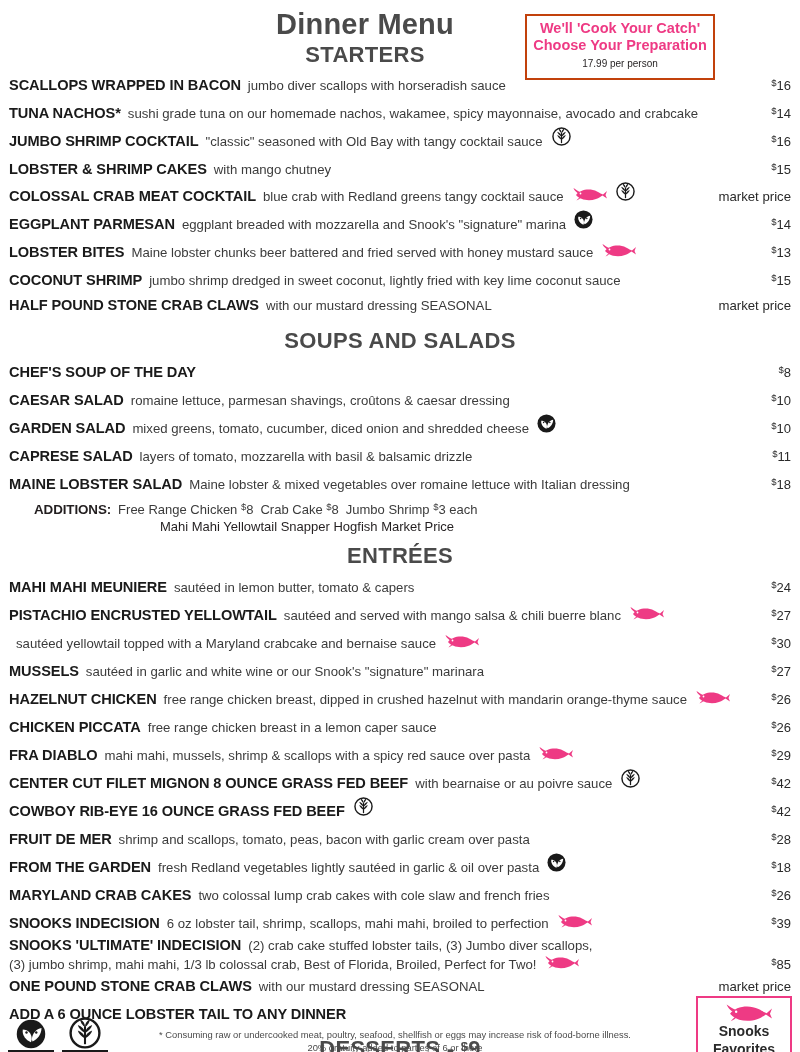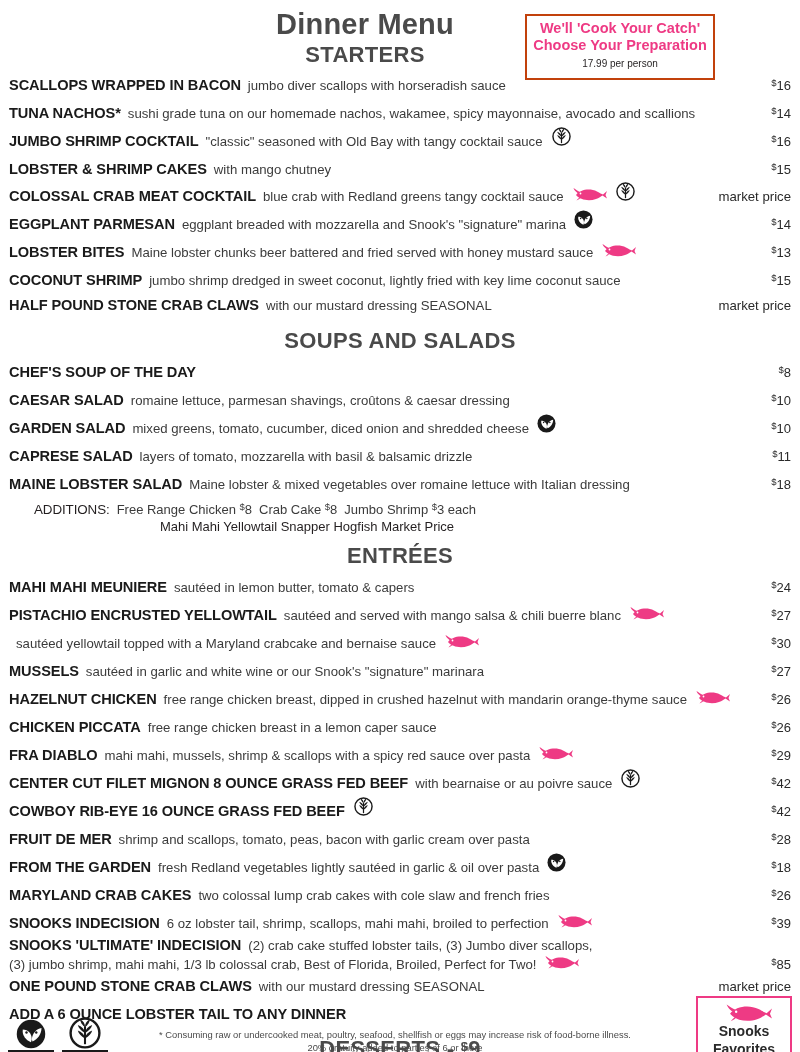--- a/index.html
+++ b/index.html
@@ -68,21 +68,21 @@
   
   .ico{display:inline-block;vertical-align:middle;flex:0 0 auto;}
   .ico-fish{width:34px;height:14px;margin:0 0 0 9px;}
   .ico-gf{width:19px;height:19px;margin:0 0 0 9px;}
   .ico-veg{width:19px;height:19px;margin:0 0 0 8px;}
 
   
   .additions{padding:1px 0 0 0;font-size:13px;line-height:17px;}
   .add-l1{padding-left:34px;}
   .add-l2{padding-left:160px;}
-  .additions .lbl{font-weight:normal;font-size:13.4px;letter-spacing:-.1px;}
+  .additions .lbl{font-weight:bold;font-size:13.4px;letter-spacing:-.1px;}
   .additions .itm{margin-left:7px;color:#3b3b3b;}
   .additions .dollar{font-size:9.5px;vertical-align:.42em;}
 
   
   .footer{position:absolute;left:0;right:0;bottom:0;height:66px;}
   .legend{position:absolute;left:8px;bottom:2px;width:112px;}
   .legend-icons{display:flex;gap:8px;align-items:flex-end;}
   .legend-item{text-align:center;width:46px;}
   .legend-cap{
     font-size:5.2px;font-weight:bold;letter-spacing:-.1px;color:#1a1a1a;
@@ -117,21 +117,21 @@
   <div class="section-head sh-starters">STARTERS</div>
   <div class="rows" id="starters-rows">
       <div class="row">
         <span class="name">SCALLOPS WRAPPED IN BACON</span>
         <span class="desc">jumbo  diver scallops with horseradish sauce</span>
         <span class="spacer"></span>
         <span class="price"><span class="dollar">$</span>16</span>
       </div>
       <div class="row">
         <span class="name">TUNA NACHOS*</span>
-        <span class="desc">sushi grade tuna on our homemade nachos, wakamee, spicy mayonnaise, avocado and scallions</span>
+        <span class="desc">sushi grade tuna on our homemade nachos, wakamee, spicy mayonnaise, avocado and crabcake</span>
         <span class="spacer"></span>
         <span class="price"><span class="dollar">$</span>14</span>
       </div>
       <div class="row">
         <span class="name">JUMBO SHRIMP COCKTAIL</span>
         <span class="desc">"classic" seasoned with Old Bay with tangy cocktail sauce</span>
         <svg class="ico ico-gf" style="width:19px;height:19px" viewBox="0 0 40 40">
           <circle cx="20" cy="20" r="18" fill="none" stroke="#1a1a1a" stroke-width="3"></circle>
           <path d="M20 34 L20 12" stroke="#1a1a1a" stroke-width="2.6" fill="none"></path>
           <path d="M20 13 C16 9, 14 6, 14 3 C18 5, 20 8, 20 12 Z" fill="#1a1a1a"></path>

